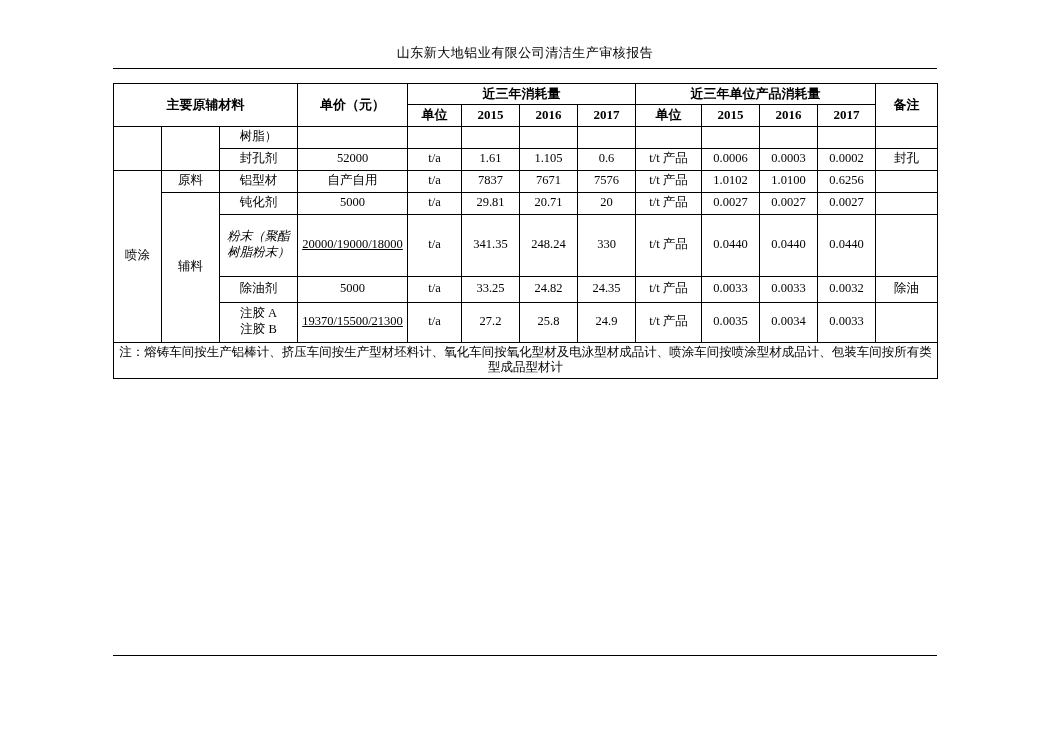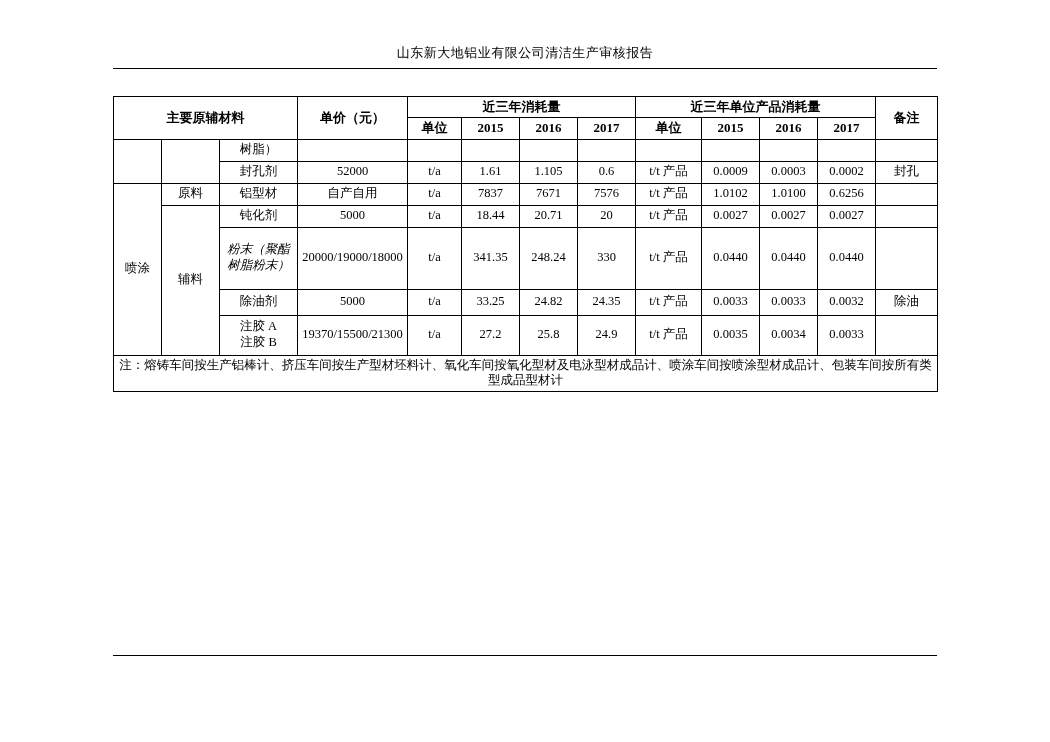--- a/index.html
+++ b/index.html
@@ -47,21 +47,21 @@
     position: absolute;
     left: 113px;
     top: 665px;
     width: 824px;
     text-align: center;
     font-size: 12.5px;
   }
   .table-wrap {
     position: absolute;
     left: 113px;
-    top: 96px;
+    top: 83px;
     width: 824px;
   }
   table.main {
     border-collapse: collapse;
     width: 824px;
     table-layout: fixed;
   }
   table.main td, table.main th {
     border: 1px solid #000;
     padding: 2px 2px;
@@ -93,21 +93,21 @@
     font-size: 13px;
   }
   .two-line {
     line-height: 1.3;
   }
   .wrapcell {
     font-size: 12.5px;
     line-height: 1.3;
     font-style: italic;
   }
-  .small-num { font-size: 12.5px; }
+  .small-num { font-size: 12.5px; text-decoration: underline; }
 </style>
 </head>
 <body>
 
 <div class="page">
 
   <div class="header">山东新大地铝业有限公司清洁生产审核报告</div>
   <div class="header-rule"></div>
 
   <div class="table-wrap">
@@ -165,21 +165,21 @@
       <tr style="height:22px">
         <td class="left-edge" style="border-top:none;border-bottom:none;border-right:none"></td>
         <td style="border-top:none;border-bottom:none;border-right:none"></td>
         <td>封孔剂</td>
         <td>52000</td>
         <td>t/a</td>
         <td>1.61</td>
         <td>1.105</td>
         <td>0.6</td>
         <td>t/t 产品</td>
-        <td>0.0009</td>
+        <td>0.0006</td>
         <td>0.0003</td>
         <td>0.0002</td>
         <td class="right-edge">封孔</td>
       </tr>
 
       <tr style="height:22px">
         <td class="left-edge vert-label" rowspan="5">喷涂</td>
         <td class="vert-label">原料</td>
         <td>铝型材</td>
         <td>自产自用</td>
@@ -192,21 +192,21 @@
         <td>1.0100</td>
         <td>0.6256</td>
         <td class="right-edge"></td>
       </tr>
 
       <tr style="height:22px">
         <td class="vert-label" rowspan="4">辅料</td>
         <td>钝化剂</td>
         <td>5000</td>
         <td>t/a</td>
-        <td>18.44</td>
+        <td>29.81</td>
         <td>20.71</td>
         <td>20</td>
         <td>t/t 产品</td>
         <td>0.0027</td>
         <td>0.0027</td>
         <td>0.0027</td>
         <td class="right-edge"></td>
       </tr>
 
       <tr style="height:62px">

